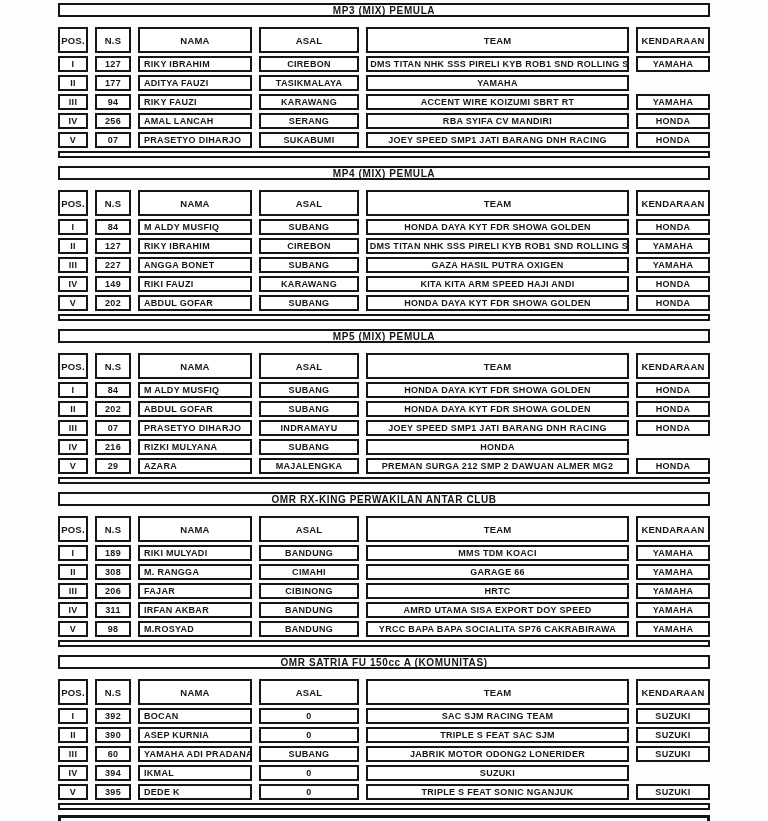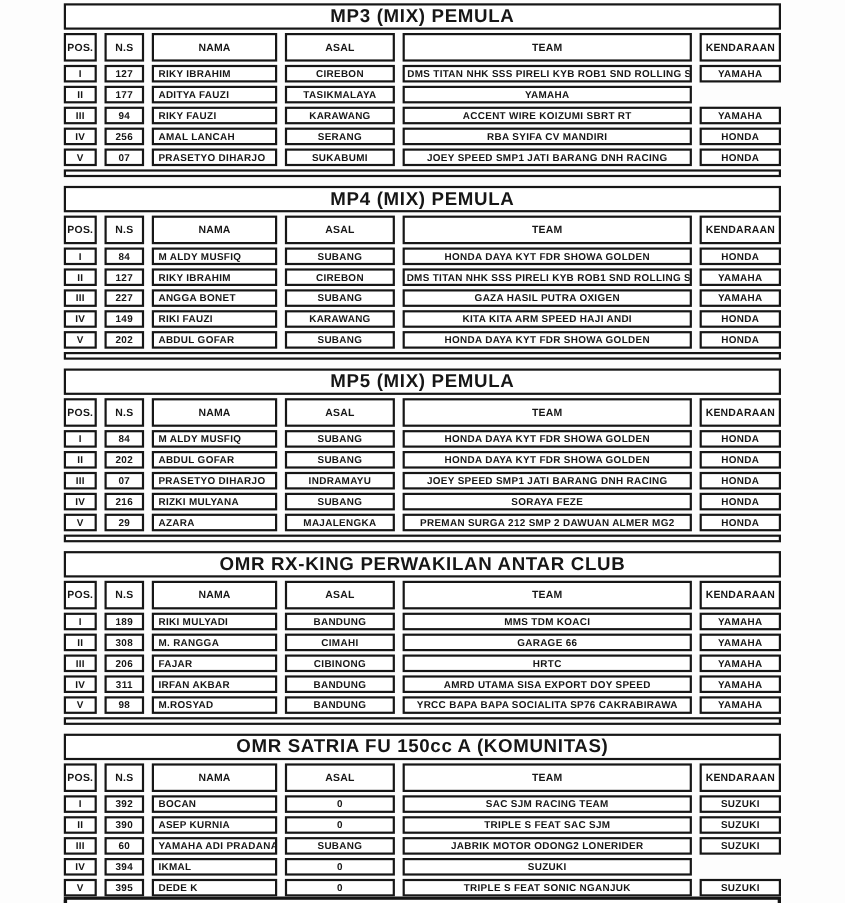--- a/index.html
+++ b/index.html
@@ -23,25 +23,25 @@
     background:var(--pagebg);
   }
   .content{
     position:absolute;
     left:58px;top:3px;width:652px;
   }
   .section{margin-bottom:8px;}
   .section-title{
     box-sizing:border-box;
     border:2px solid var(--border);
-    height:24px;
+    height:14px;
     display:flex;align-items:center;justify-content:center;
-    font-size:17px;font-weight:bold;letter-spacing:0.6px;
+    font-size:10px;font-weight:bold;letter-spacing:0.6px;
     background:var(--cellbg);
-    margin-bottom:3px;
+    margin-bottom:10px;
   }
   .row{
     display:grid;
     grid-template-columns:30px 36px 114px 100px 1fr 74px;
     column-gap:7px;
     margin-bottom:3px;
   }
   .cell{
     box-sizing:border-box;
     border:2px solid var(--border);
@@ -217,21 +217,20 @@
           <div class="cell c-nama">PRASETYO DIHARJO</div>
           <div class="cell c-asal">INDRAMAYU</div>
           <div class="cell c-team">JOEY SPEED SMP1 JATI BARANG DNH RACING</div>
           <div class="cell c-kendaraan">HONDA</div>
         </div>
         <div class="row data-row">
           <div class="cell c-pos">IV</div>
           <div class="cell c-ns">216</div>
           <div class="cell c-nama">RIZKI MULYANA</div>
           <div class="cell c-asal">SUBANG</div>
-          <div class="cell c-team">SORAYA FEZE</div>
           <div class="cell c-kendaraan">HONDA</div>
         </div>
         <div class="row data-row">
           <div class="cell c-pos">V</div>
           <div class="cell c-ns">29</div>
           <div class="cell c-nama">AZARA</div>
           <div class="cell c-asal">MAJALENGKA</div>
           <div class="cell c-team">PREMAN SURGA 212 SMP 2 DAWUAN ALMER MG2</div>
           <div class="cell c-kendaraan">HONDA</div>
         </div>

